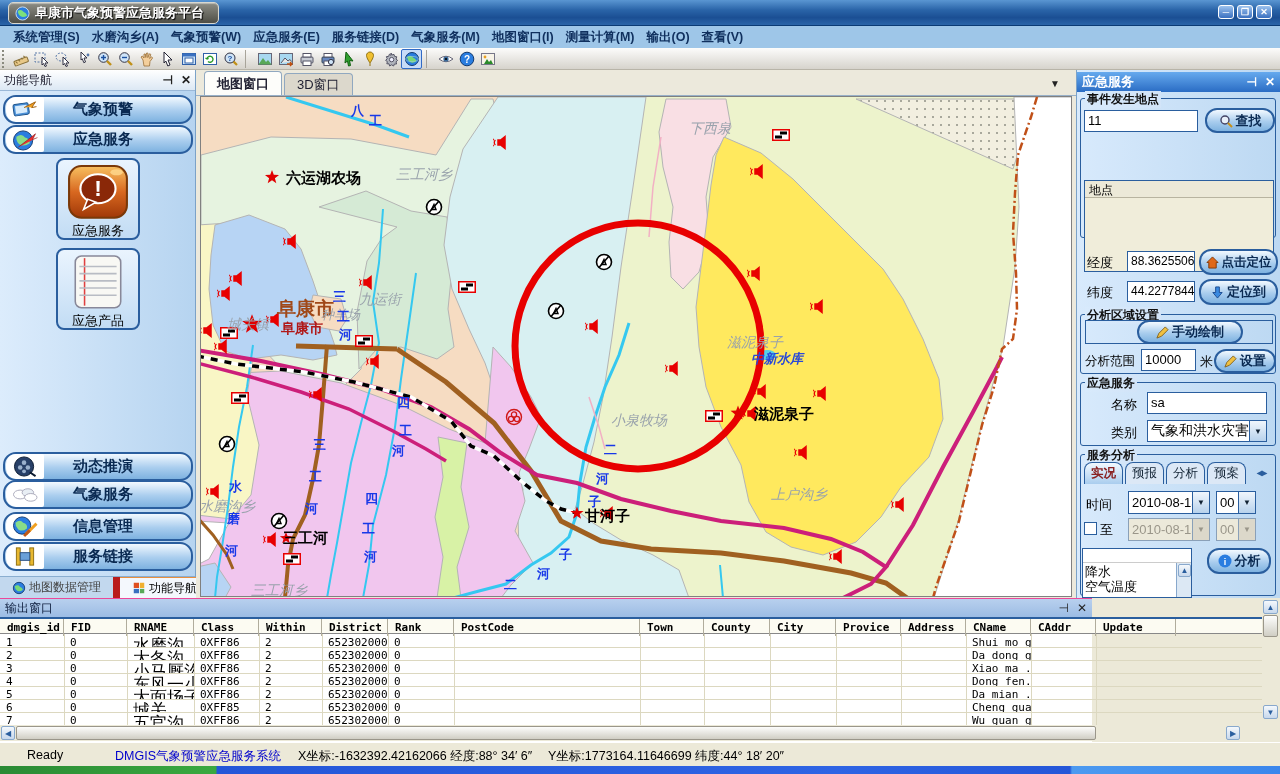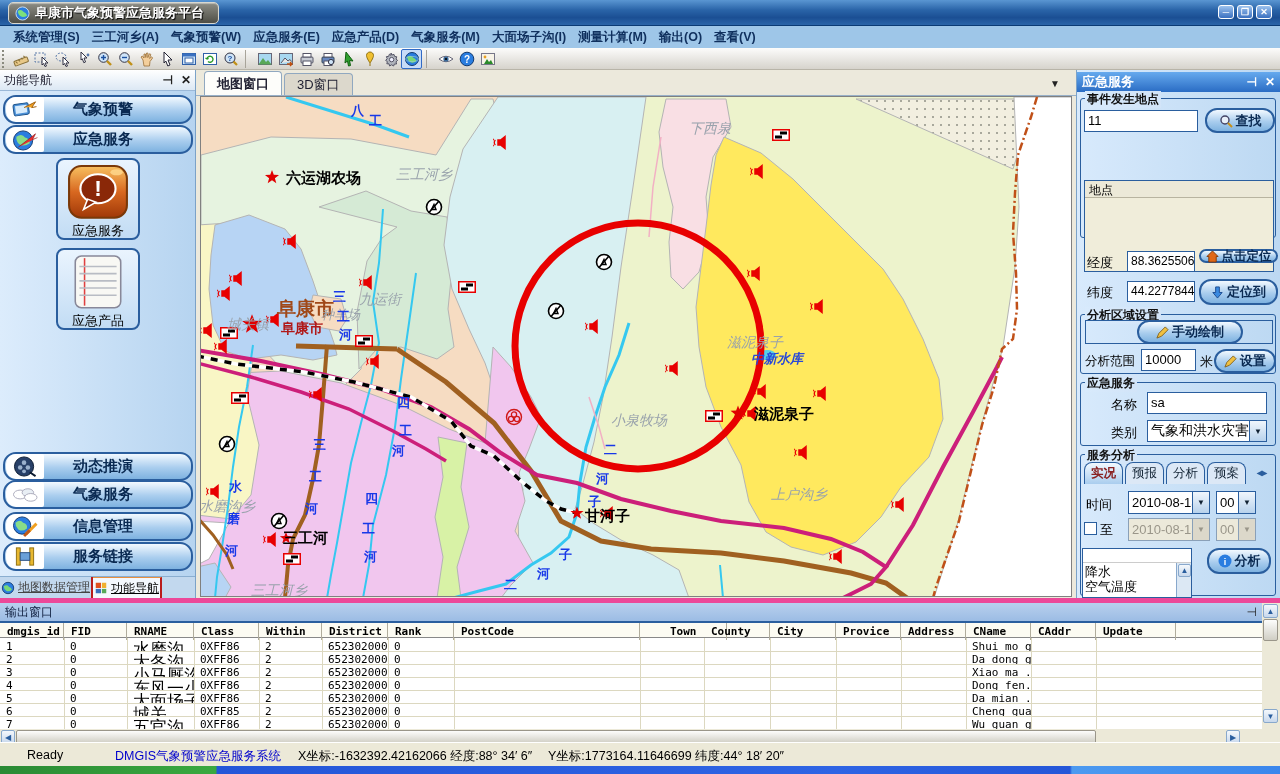--- a/index.html
+++ b/index.html
@@ -27,21 +27,21 @@
   .headtools { margin-left:auto; display:flex; gap:8px; font-size:12px; color:#222; font-weight:bold;}
   .navrow { position:absolute; left:3px; width:190px; height:29px; }
   .navbar { position:absolute; inset:0; border:2px solid #2a5e9e; border-radius:13px;
     background:linear-gradient(#f2f9ff,#a9cdee 55%,#7eb2e0); display:flex; align-items:center; justify-content:center;
     font-size:15px; font-weight:bold; color:#0a2a52; }
   .navicon { position:absolute; left:3px; top:2px; width:38px; height:25px; background:#fff; border-radius:10px 2px 2px 10px; display:flex; align-items:center; justify-content:center;}
   .navicon svg { width:30px; height:23px;}
   .bigbtn { position:absolute; left:56px; width:84px; border:2px solid #2a5e9e; border-radius:8px; background:linear-gradient(#eaf4fe,#c2dcf4); display:flex; flex-direction:column; align-items:center; padding-top:4px;}
   .bigbtn .lbl { font-size:13px; color:#000; padding:2px 0 3px;}
   #lp-tabs { position:absolute; left:0; bottom:0; width:100%; height:22px; background:#c2d8ee; border-top:1px solid #8aaed0; display:flex; font-size:12px; color:#444;}
-  .lptab { display:flex; align-items:center; gap:3px; padding:0 1px; border-right:2px solid #b91c1c; white-space:nowrap;text-decoration:underline;}
+  .lptab { display:flex; align-items:center; gap:3px; padding:0 12px; border-right:7px solid #b91c1c; white-space:nowrap;}
   .lptab.active { background:#f4f8fd; color:#000; border-top:1px solid #e89040; }
   #center { position:absolute; left:196px; top:70px; width:880px; height:528px; background:#ece9dc; }
   #maptabs { position:absolute; left:0; top:0; width:100%; height:26px; border-bottom:1px solid #98b0c8; background:#ece9dc; display:flex; align-items:flex-end; padding-left:8px;}
   .mtab { height:22px; padding:0 12px; display:flex; align-items:center; font-size:13px; color:#223;
     border:1px solid #90a8c0; border-bottom:none; border-radius:4px 4px 0 0; background:#dcd8cc; margin-right:2px;}
   .mtab.active { background:#fdfdfa; font-weight:bold; height:24px;}
   #mapdrop { position:absolute; right:16px; top:8px; font-size:10px; color:#222;}
   #mapbox { position:absolute; left:4px; top:26px; width:872px; height:501px; border:1px solid #808080; background:#f6dcc2; overflow:hidden;}
   #rightpanel { position:absolute; left:1076px; top:70px; width:204px; height:528px; background:linear-gradient(90deg,#d8eafc,#bcd8f2); border-left:1px solid #7ba2c8;}
   #rp-head { position:absolute; left:0; top:2px; width:100%; height:20px; background:linear-gradient(#66aaee,#2a6cc4); color:#fff; font-size:13px; font-weight:bold; display:flex; align-items:center; padding:0 5px;}
@@ -52,21 +52,21 @@
   .pill { position:absolute; border:2px solid #2a5e9e; border-radius:12px; background:linear-gradient(#f2f9ff,#a9cdee 55%,#7eb2e0);
     display:flex; align-items:center; justify-content:center; gap:3px; font-size:13px; font-weight:bold; color:#0a2a52;text-align:center;}
   .rlabel { position:absolute; font-size:13px; color:#000; }
   .combo { position:absolute; border:1px solid #2a5e9e; background:#fff; font-size:13px; display:flex; align-items:center;}
   .combo .val { flex:1; padding-left:3px; overflow:hidden; white-space:nowrap;}
   .combo .da { width:17px; align-self:stretch; background:linear-gradient(#f0f6fc,#b8d2ec); border-left:1px solid #2a5e9e; display:flex; align-items:center; justify-content:center; font-size:8px; color:#123;}
   .combo.disabled { background:#ece9da; color:#9a968a; border-color:#8aa0b8;}
   .combo.disabled .da { background:#dcd8ca; color:#9a968a; border-color:#8aa0b8;}
   .rtab { height:22px; padding:0 6px; border:1px solid #2a5e9e; border-bottom:none; border-radius:8px 8px 0 0; background:#dce8f6; font-size:12.5px; color:#123; display:flex; align-items:center; white-space:nowrap;}
   .rtab.active { background:linear-gradient(#f2f9ff,#a9cdee); font-weight:bold; color:#8a2222;}
-  #output { position:absolute; left:0; top:598px; width:1280px; height:144px; background:#fff; border-top:5px solid #ec4899;}
+  #output { position:absolute; left:0; top:598px; width:1092px; height:144px; background:#fff; border-top:1px solid #ec4899;}
   #out-head { position:absolute; left:0; top:0; width:100%; height:18px; background:linear-gradient(#b8d0ee,#9cbce4); font-size:12px; color:#102040; display:flex; align-items:center; padding:0 5px;}
   #out-table { position:absolute; left:0; top:18px; width:1262px; height:108px; overflow:hidden; font-family:"DejaVu Sans Mono",monospace; font-size:11px;}
   #out-cols { position:absolute; top:0; left:0; height:17px; width:1262px; border-top:2px solid #2a5e9e; border-bottom:1px solid #888; background:#fcfbf2; font-weight:bold;}
   .hc { position:absolute; top:0; height:17px; padding:2px 0 0 7px; border-right:1px solid #b0ac9c;}
   .cell { position:absolute; height:13px; padding-left:6px; overflow:hidden; white-space:nowrap;}
   .cjk { font-family:Liberation Serif, serif; font-size:17px; }
   .rowline { position:absolute; left:0; width:1262px; height:1px; background:#dcd8c0;}
   .colline { position:absolute; top:17px; width:1px; height:91px; background:#dcd8c0;}
   #out-hscroll { position:absolute; left:0; top:126px; width:1262px; height:16px; background:#ece9d8;}
   #out-vscroll { position:absolute; left:1262px; top:0; width:18px; height:142px; background:#ece9d8;}
@@ -97,26 +97,26 @@
         </svg>
       <span>阜康市气象预警应急服务平台</span>
     </div>
     <div class="winbtn" style="left:1218px">─</div>
     <div class="winbtn" style="left:1237px">❐</div>
     <div class="winbtn" style="left:1256px">✕</div>
   </div>
 
   <div id="menubar">
       <span>系统管理(S)</span>
-      <span>三工河乡(A)</span>
+      <span>水磨沟乡(A)</span>
       <span>气象预警(W)</span>
       <span>应急服务(E)</span>
-      <span>应急产品(D)</span>
+      <span>服务链接(D)</span>
       <span>气象服务(M)</span>
-      <span>大面场子沟(I)</span>
+      <span>地图窗口(I)</span>
       <span>测量计算(M)</span>
       <span>输出(O)</span>
       <span>查看(V)</span>
     </div>
 
   <div id="toolbar">
       <div id="grip"></div>
       <div class="tbi">
         <svg viewBox="0 0 16 16">
           <rect x="1" y="8" width="14" height="5" rx="1" transform="rotate(-20 8 10)" fill="#e8c888" stroke="#887038"></rect>
@@ -579,21 +579,21 @@
           <line x1="9" y1="9" x2="13" y2="13" stroke="#c89018" stroke-width="2"></line>
         </svg>
       <span>查找</span>
     </div>
     <div style="position:absolute; left:7px; top:70px; width:190px; height:92px; border:1px solid #2a5e9e; background:#f0edda;margin-top:40px;">
       <div style="height:17px; background:#ece9d8; border-bottom:1px solid #b8b4a0; font-size:12px; padding:1px 4px;">地点</div>
     </div>
 
     <div class="rlabel" style="left:10px; top:184px;">经度</div>
     <div class="field" style="left:50px; top:181px; width:68px; height:21px;">88.36255063</div>
-    <div class="pill" style="left:122px; top:179px; width:79px; height:14px; font-size:12.5px;">
+    <div class="pill" style="left:122px; top:179px; width:79px; height:26px; font-size:12.5px;">
       <svg width="13" height="13" viewBox="0 0 14 14">
           <path d="M7,1 L13,7 L11,7 L11,13 L3,13 L3,7 L1,7 Z" fill="#e06818" stroke="#803808" stroke-width="1"></path>
         </svg>
       <span>点击定位</span>
     </div>
     <div class="rlabel" style="left:10px; top:214px;">纬度</div>
     <div class="field" style="left:50px; top:211px; width:68px; height:21px;">44.22778446</div>
     <div class="pill" style="left:122px; top:209px; width:79px; height:26px;">
       <svg width="13" height="13" viewBox="0 0 14 14">
           <path d="M5,1 L9,1 L9,7 L12,7 L7,13 L2,7 L5,7 Z" fill="#3a8ae0" stroke="#1a4a90" stroke-width="1"></path>
@@ -691,21 +691,21 @@
     <div id="out-table">
       <div id="out-cols">
           <div class="hc" style="left: 0px; width: 64px;">dmgis_id</div>
           <div class="hc" style="left: 64px; width: 63px;">FID</div>
           <div class="hc" style="left: 127px; width: 67px;">RNAME</div>
           <div class="hc" style="left: 194px; width: 65px;">Class</div>
           <div class="hc" style="left: 259px; width: 63px;">Within</div>
           <div class="hc" style="left: 322px; width: 66px;">District</div>
           <div class="hc" style="left: 388px; width: 66px;">Rank</div>
           <div class="hc" style="left: 454px; width: 186px;">PostCode</div>
-          <div class="hc" style="left: 663px; width: 64px;">Town</div>
+          <div class="hc" style="left: 640px; width: 64px;">Town</div>
           <div class="hc" style="left: 704px; width: 66px;">County</div>
           <div class="hc" style="left: 770px; width: 66px;">City</div>
           <div class="hc" style="left: 836px; width: 65px;">Provice</div>
           <div class="hc" style="left: 901px; width: 65px;">Address</div>
           <div class="hc" style="left: 966px; width: 65px;">CName</div>
           <div class="hc" style="left: 1031px; width: 65px;">CAddr</div>
           <div class="hc" style="left: 1096px; width: 80px;">Update</div>
         </div>
       <div id="out-rows">
           <div class="cell" style="left: 0px; top: 19px; width: 64px;">1</div>

